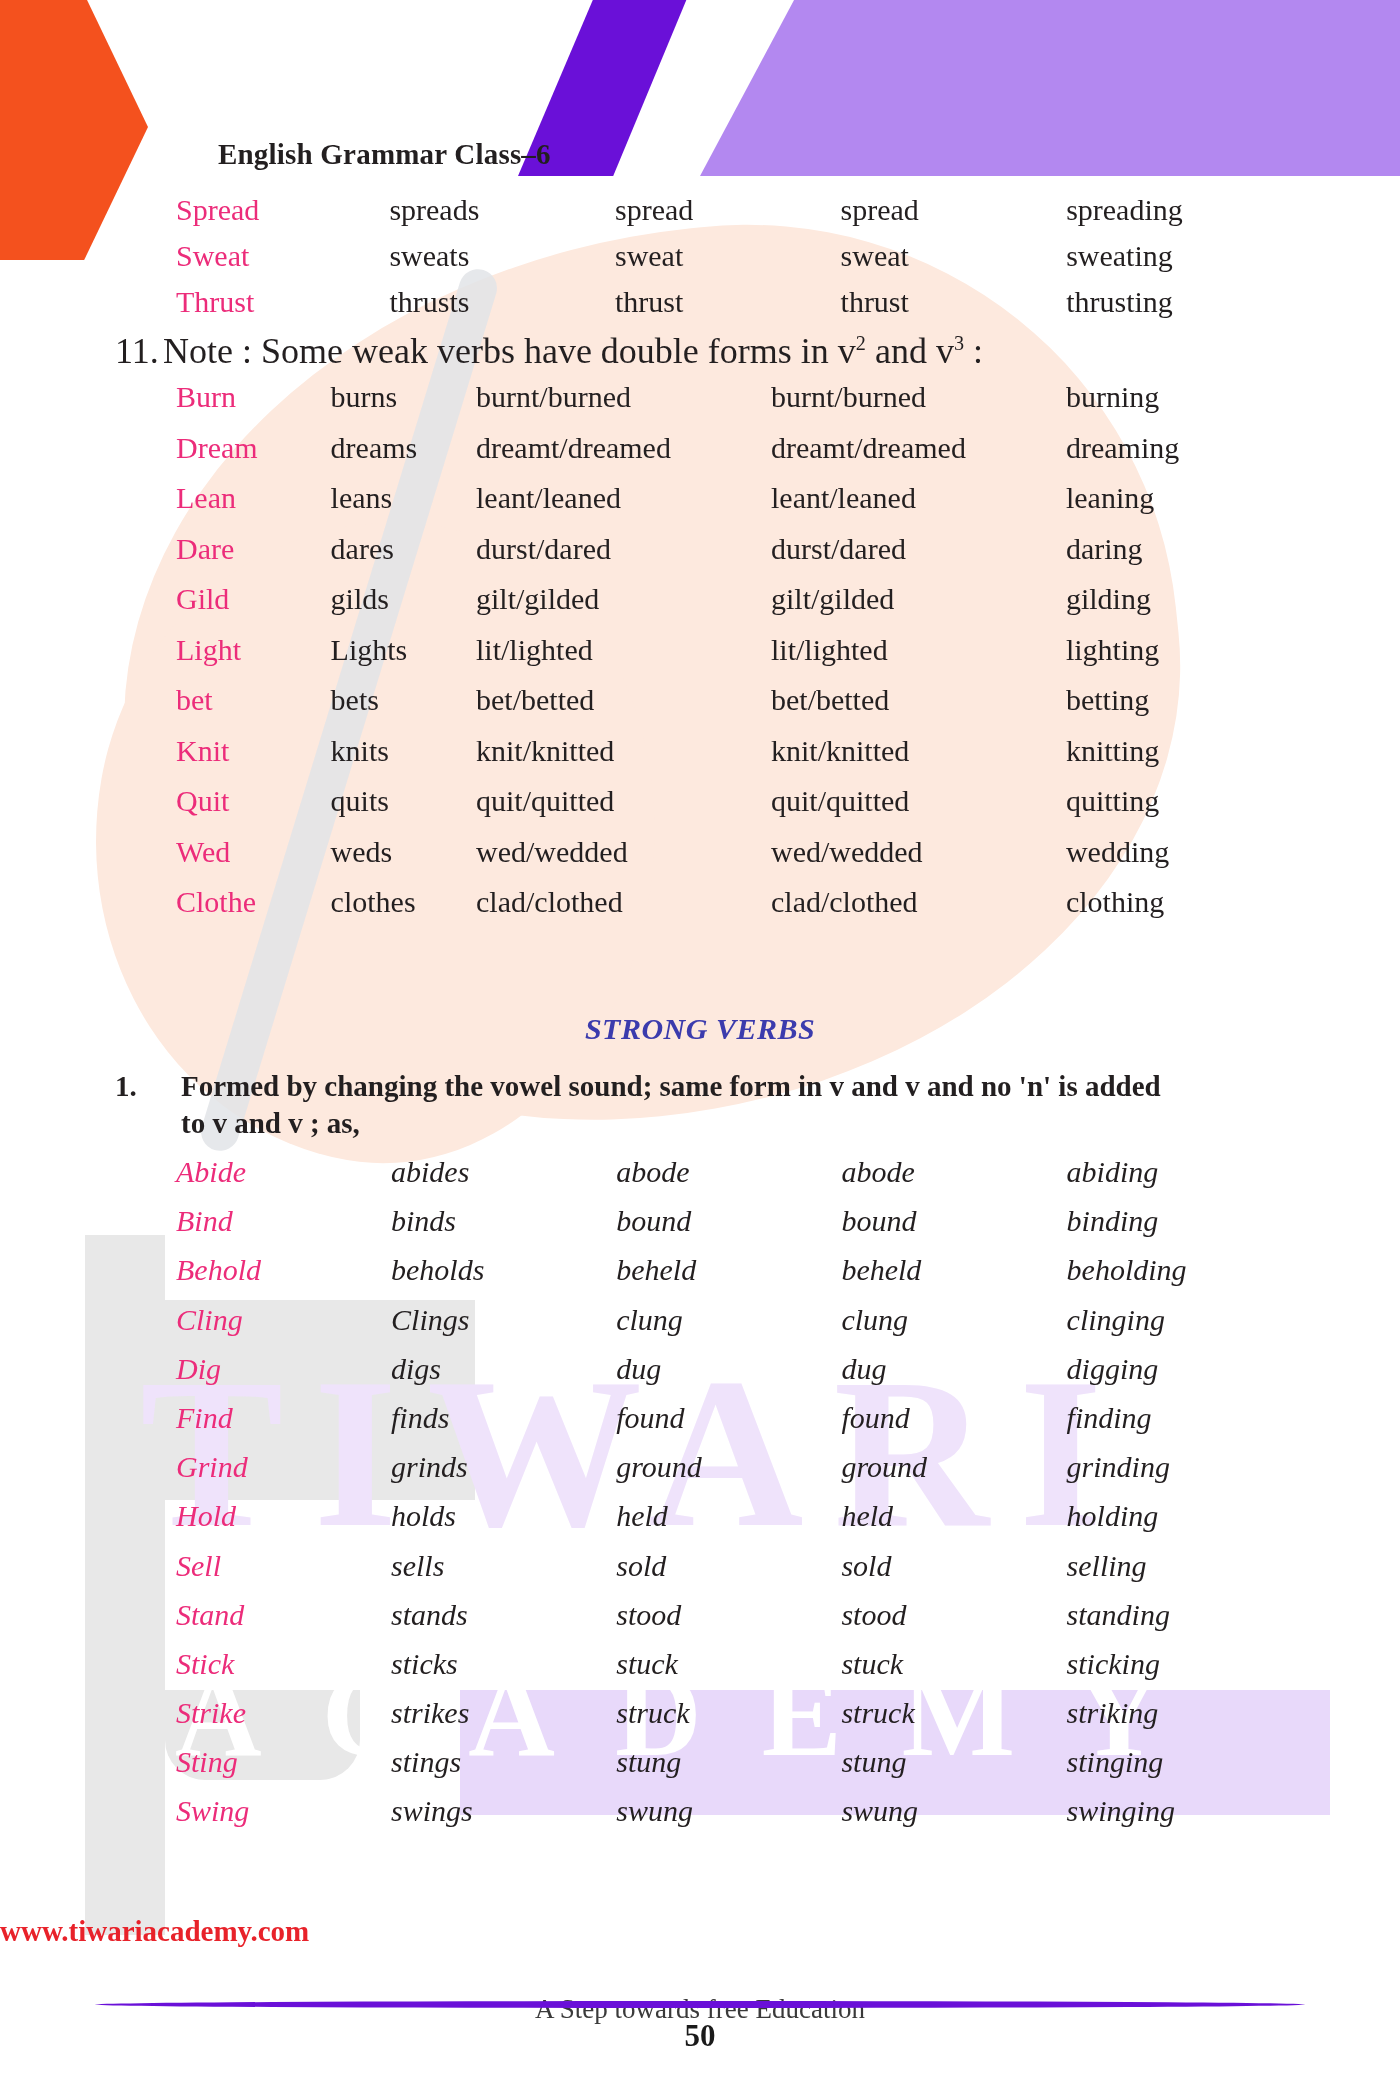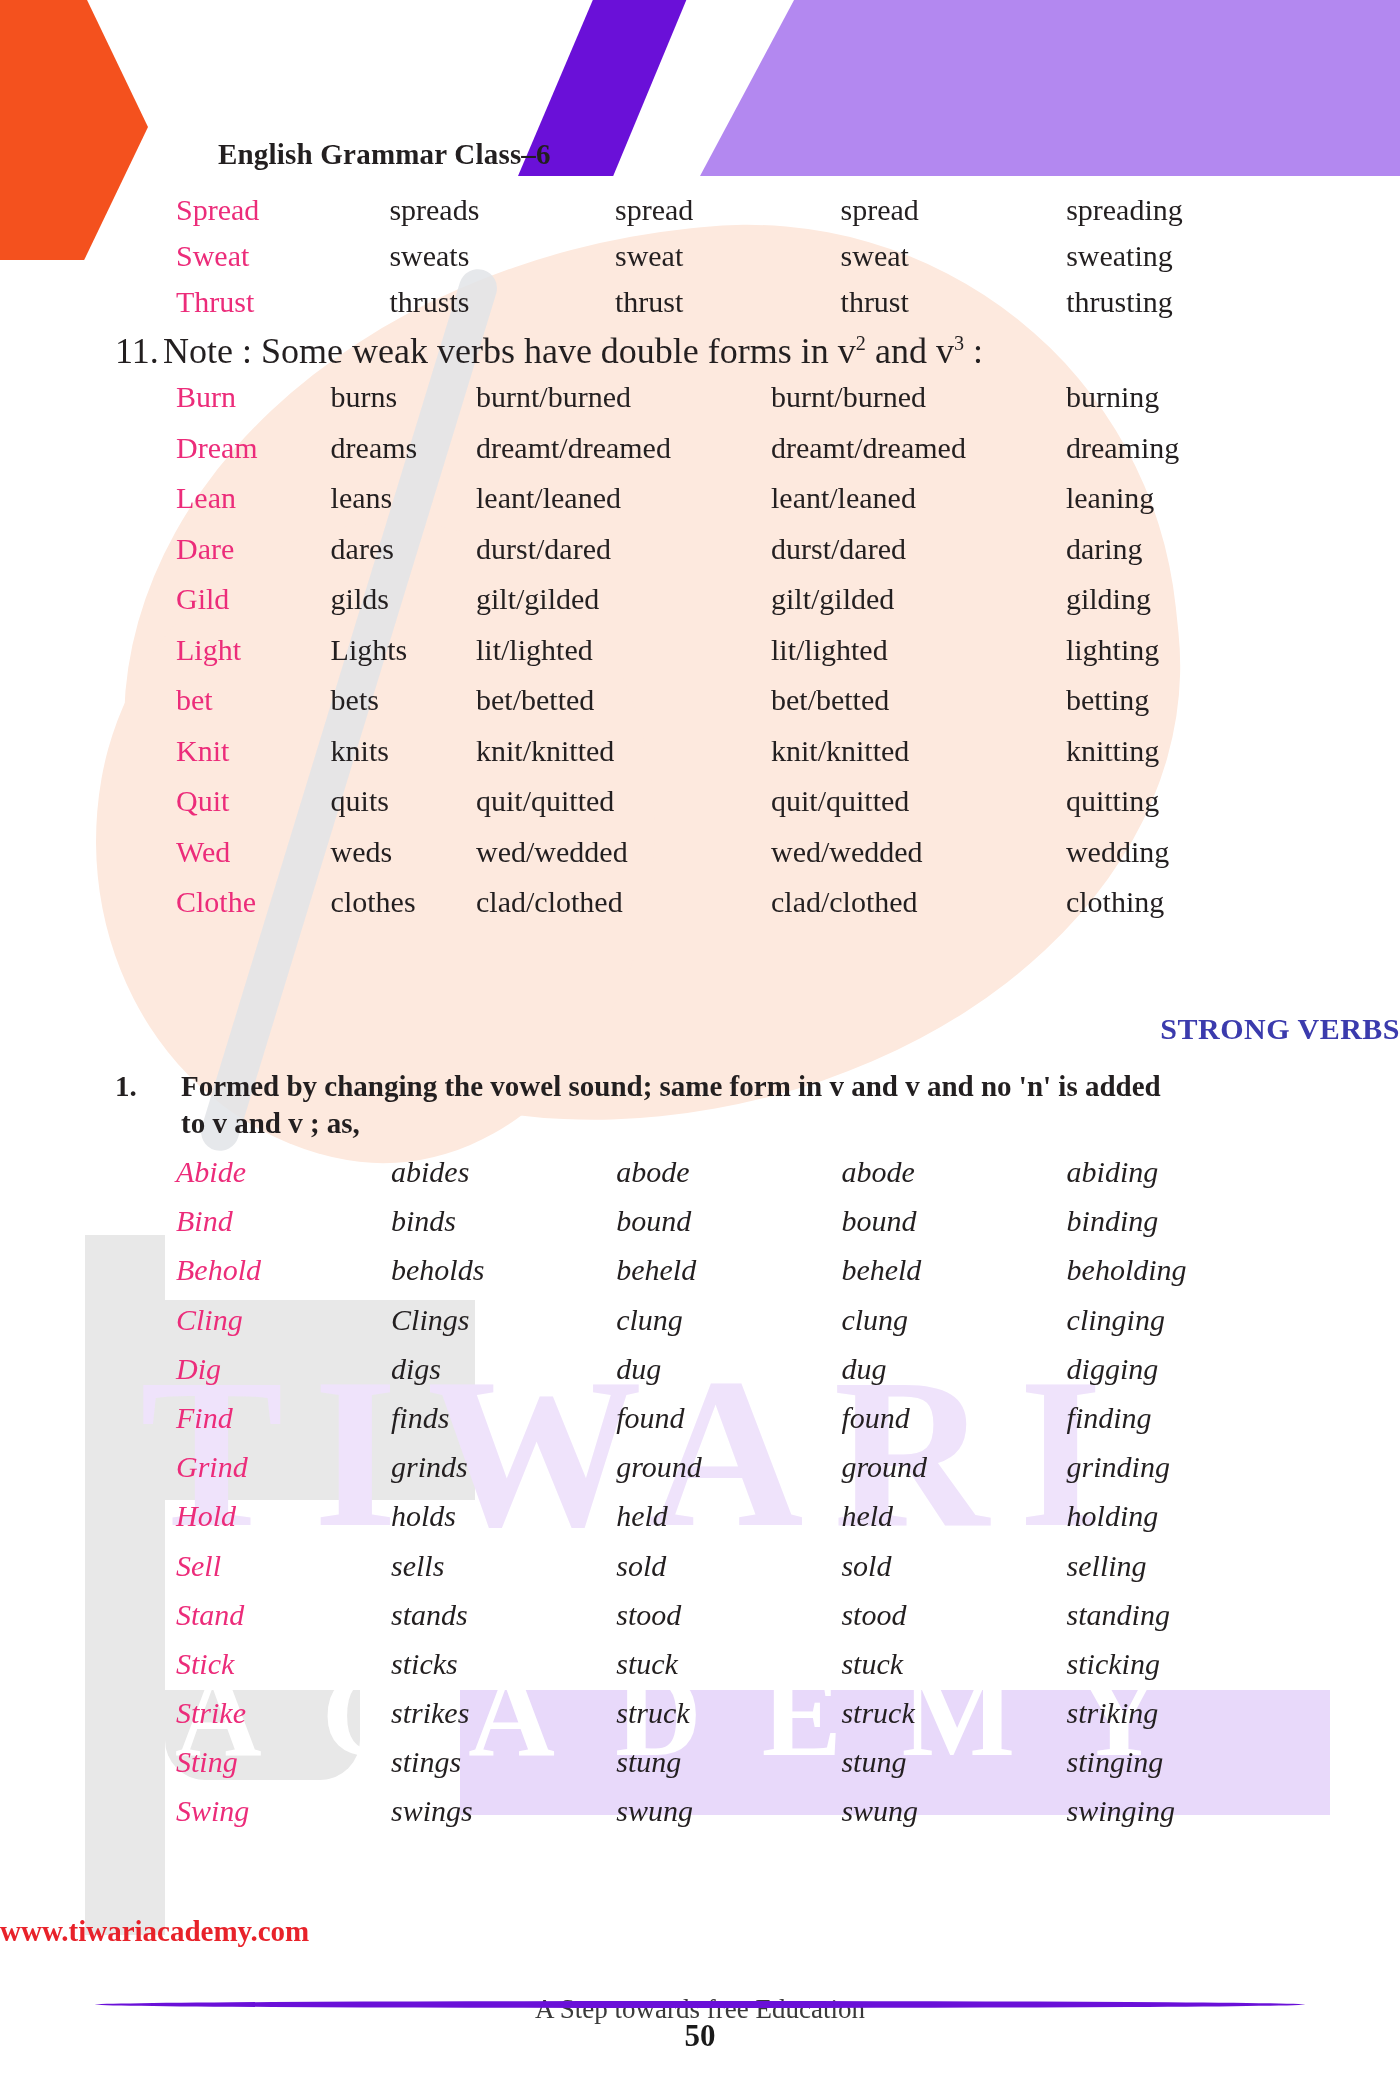--- a/index.html
+++ b/index.html
@@ -179,25 +179,26 @@
   #table-weak { top: 380px; left: 176px; width: 1130px; }
   #table-weak tr { height: 50.5px; }
   #table-weak td.c0 { width: 152px; }
   #table-weak td.c1 { width: 143px; }
   #table-weak td.c2 { width: 290px; }
   #table-weak td.c3 { width: 290px; }
 
   .section-title {
     position: absolute;
     left: 0; right: 0; top: 1012px;
-    text-align: right;
+    text-align: center;
     font-size: 30px;
     font-weight: bold;
     color: #3b3bad;
     letter-spacing: .5px;
+    font-style: italic;
   }
 
   .rule-1 {
     position: absolute;
     left: 115px; top: 1068px;
     width: 1190px;
     font-size: 29px;
     font-weight: bold;
     line-height: 1.28;
   }

